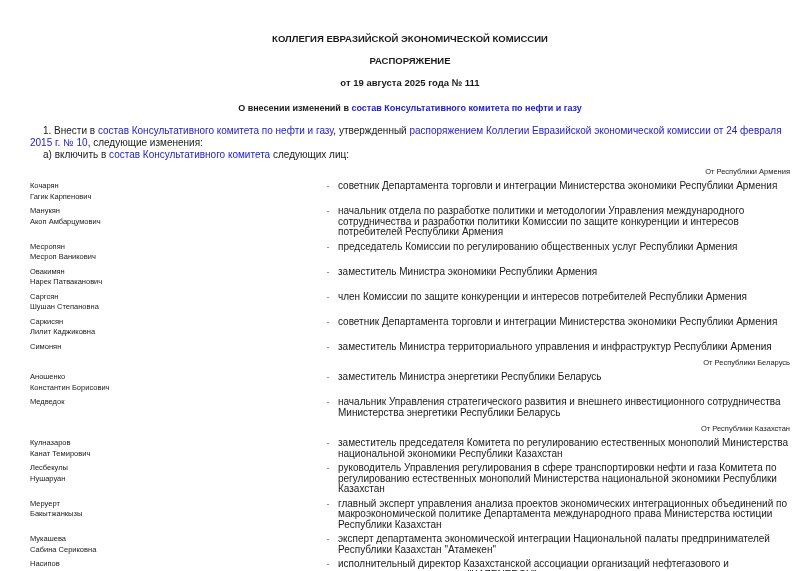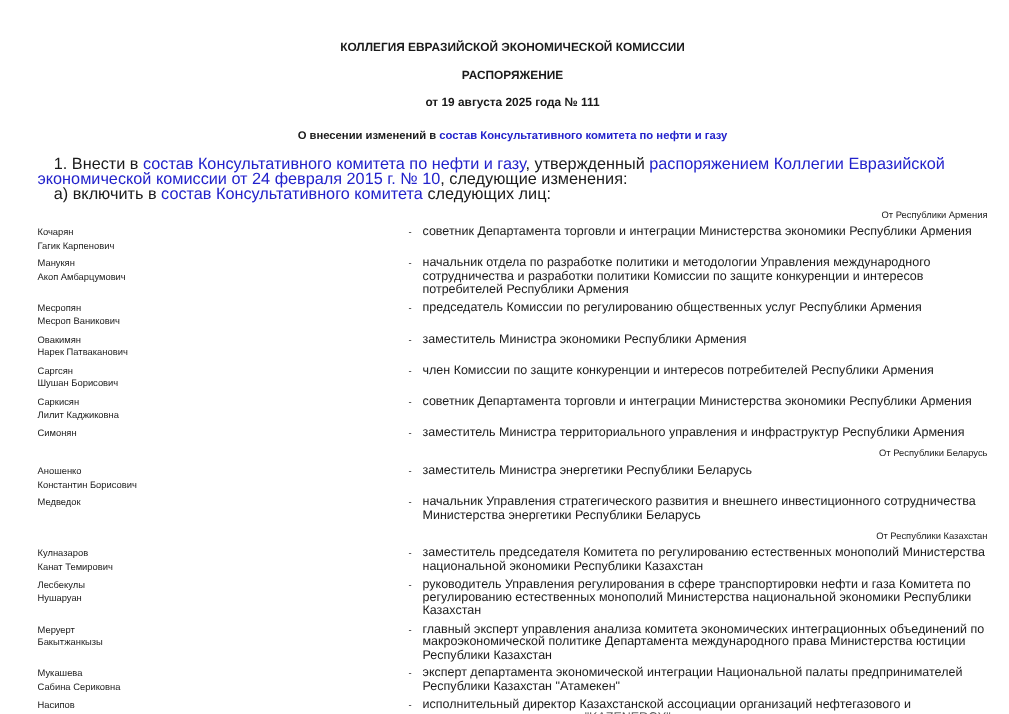--- a/index.html
+++ b/index.html
@@ -33,21 +33,21 @@
   .doc-header .title {
     margin-top: 15px;
     font-size: 9px;
   }
   .link {
     color: #2222cc;
     text-decoration: none;
     cursor: pointer;
   }
   .intro {
-    font-size: 13px;
+    font-size: 10px;
     line-height: 12px;
   }
   .intro p {
     margin: 0;
     text-indent: 13px;
   }
   .sections {
     margin-top: 1px;
   }
   .section-header {
@@ -133,21 +133,21 @@
       <div>Овакимян</div>
       <div>Нарек Патваканович</div>
     </div>
     <div class="dash-cell">-</div>
     <div class="pos-cell">заместитель Министра экономики Республики Армения</div>
   </div>
 
   <div class="member-row">
     <div class="name-cell">
       <div>Саргсян</div>
-      <div>Шушан Борисович</div>
+      <div>Шушан Степановна</div>
     </div>
     <div class="dash-cell">-</div>
     <div class="pos-cell">член Комиссии по защите конкуренции и интересов потребителей Республики Армения</div>
   </div>
 
   <div class="member-row">
     <div class="name-cell">
       <div>Саркисян</div>
       <div>Лилит Каджиковна</div>
     </div>
@@ -207,21 +207,21 @@
     <div class="dash-cell">-</div>
     <div class="pos-cell">руководитель Управления регулирования в сфере транспортировки нефти и газа Комитета по регулированию естественных монополий Министерства национальной экономики Республики Казахстан</div>
   </div>
 
   <div class="member-row">
     <div class="name-cell">
       <div>Меруерт</div>
       <div>Бакытжанкызы</div>
     </div>
     <div class="dash-cell">-</div>
-    <div class="pos-cell">главный эксперт управления анализа комитета экономических интеграционных объединений по макроэкономической политике Департамента международного права Министерства юстиции Республики Казахстан</div>
+    <div class="pos-cell">главный эксперт управления анализа проектов экономических интеграционных объединений по макроэкономической политике Департамента международного права Министерства юстиции Республики Казахстан</div>
   </div>
 
   <div class="member-row">
     <div class="name-cell">
       <div>Мукашева</div>
       <div>Сабина Сериковна</div>
     </div>
     <div class="dash-cell">-</div>
     <div class="pos-cell">эксперт департамента экономической интеграции Национальной палаты предпринимателей Республики Казахстан "Атамекен"</div>
   </div>

